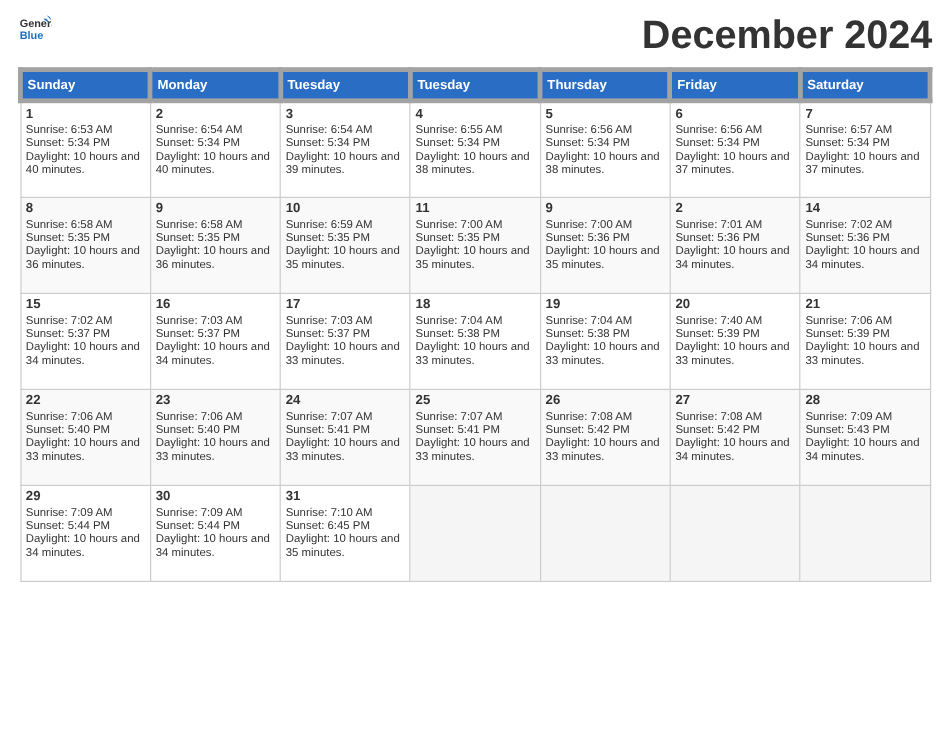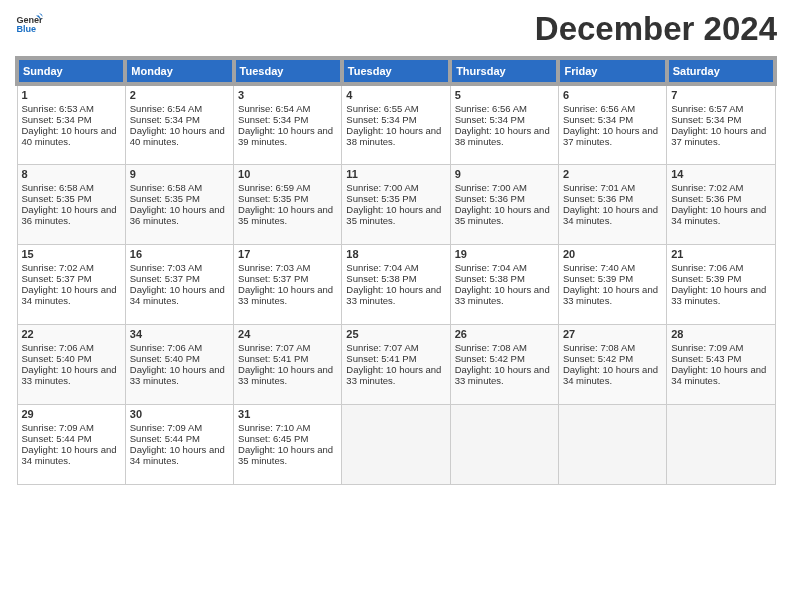--- a/index.html
+++ b/index.html
@@ -241,21 +241,21 @@
       </td>
         </tr>
         <tr>
           <td>
         <span class="day-num">22</span>
         <span>Sunrise: 7:06 AM</span><br>
         <span>Sunset: 5:40 PM</span><br>
         <span>Daylight: 10 hours and 33 minutes.</span>
       </td>
           <td>
-        <span class="day-num">34</span>
+        <span class="day-num">23</span>
         <span>Sunrise: 7:06 AM</span><br>
         <span>Sunset: 5:40 PM</span><br>
         <span>Daylight: 10 hours and 33 minutes.</span>
       </td>
           <td>
         <span class="day-num">24</span>
         <span>Sunrise: 7:07 AM</span><br>
         <span>Sunset: 5:41 PM</span><br>
         <span>Daylight: 10 hours and 33 minutes.</span>
       </td>

